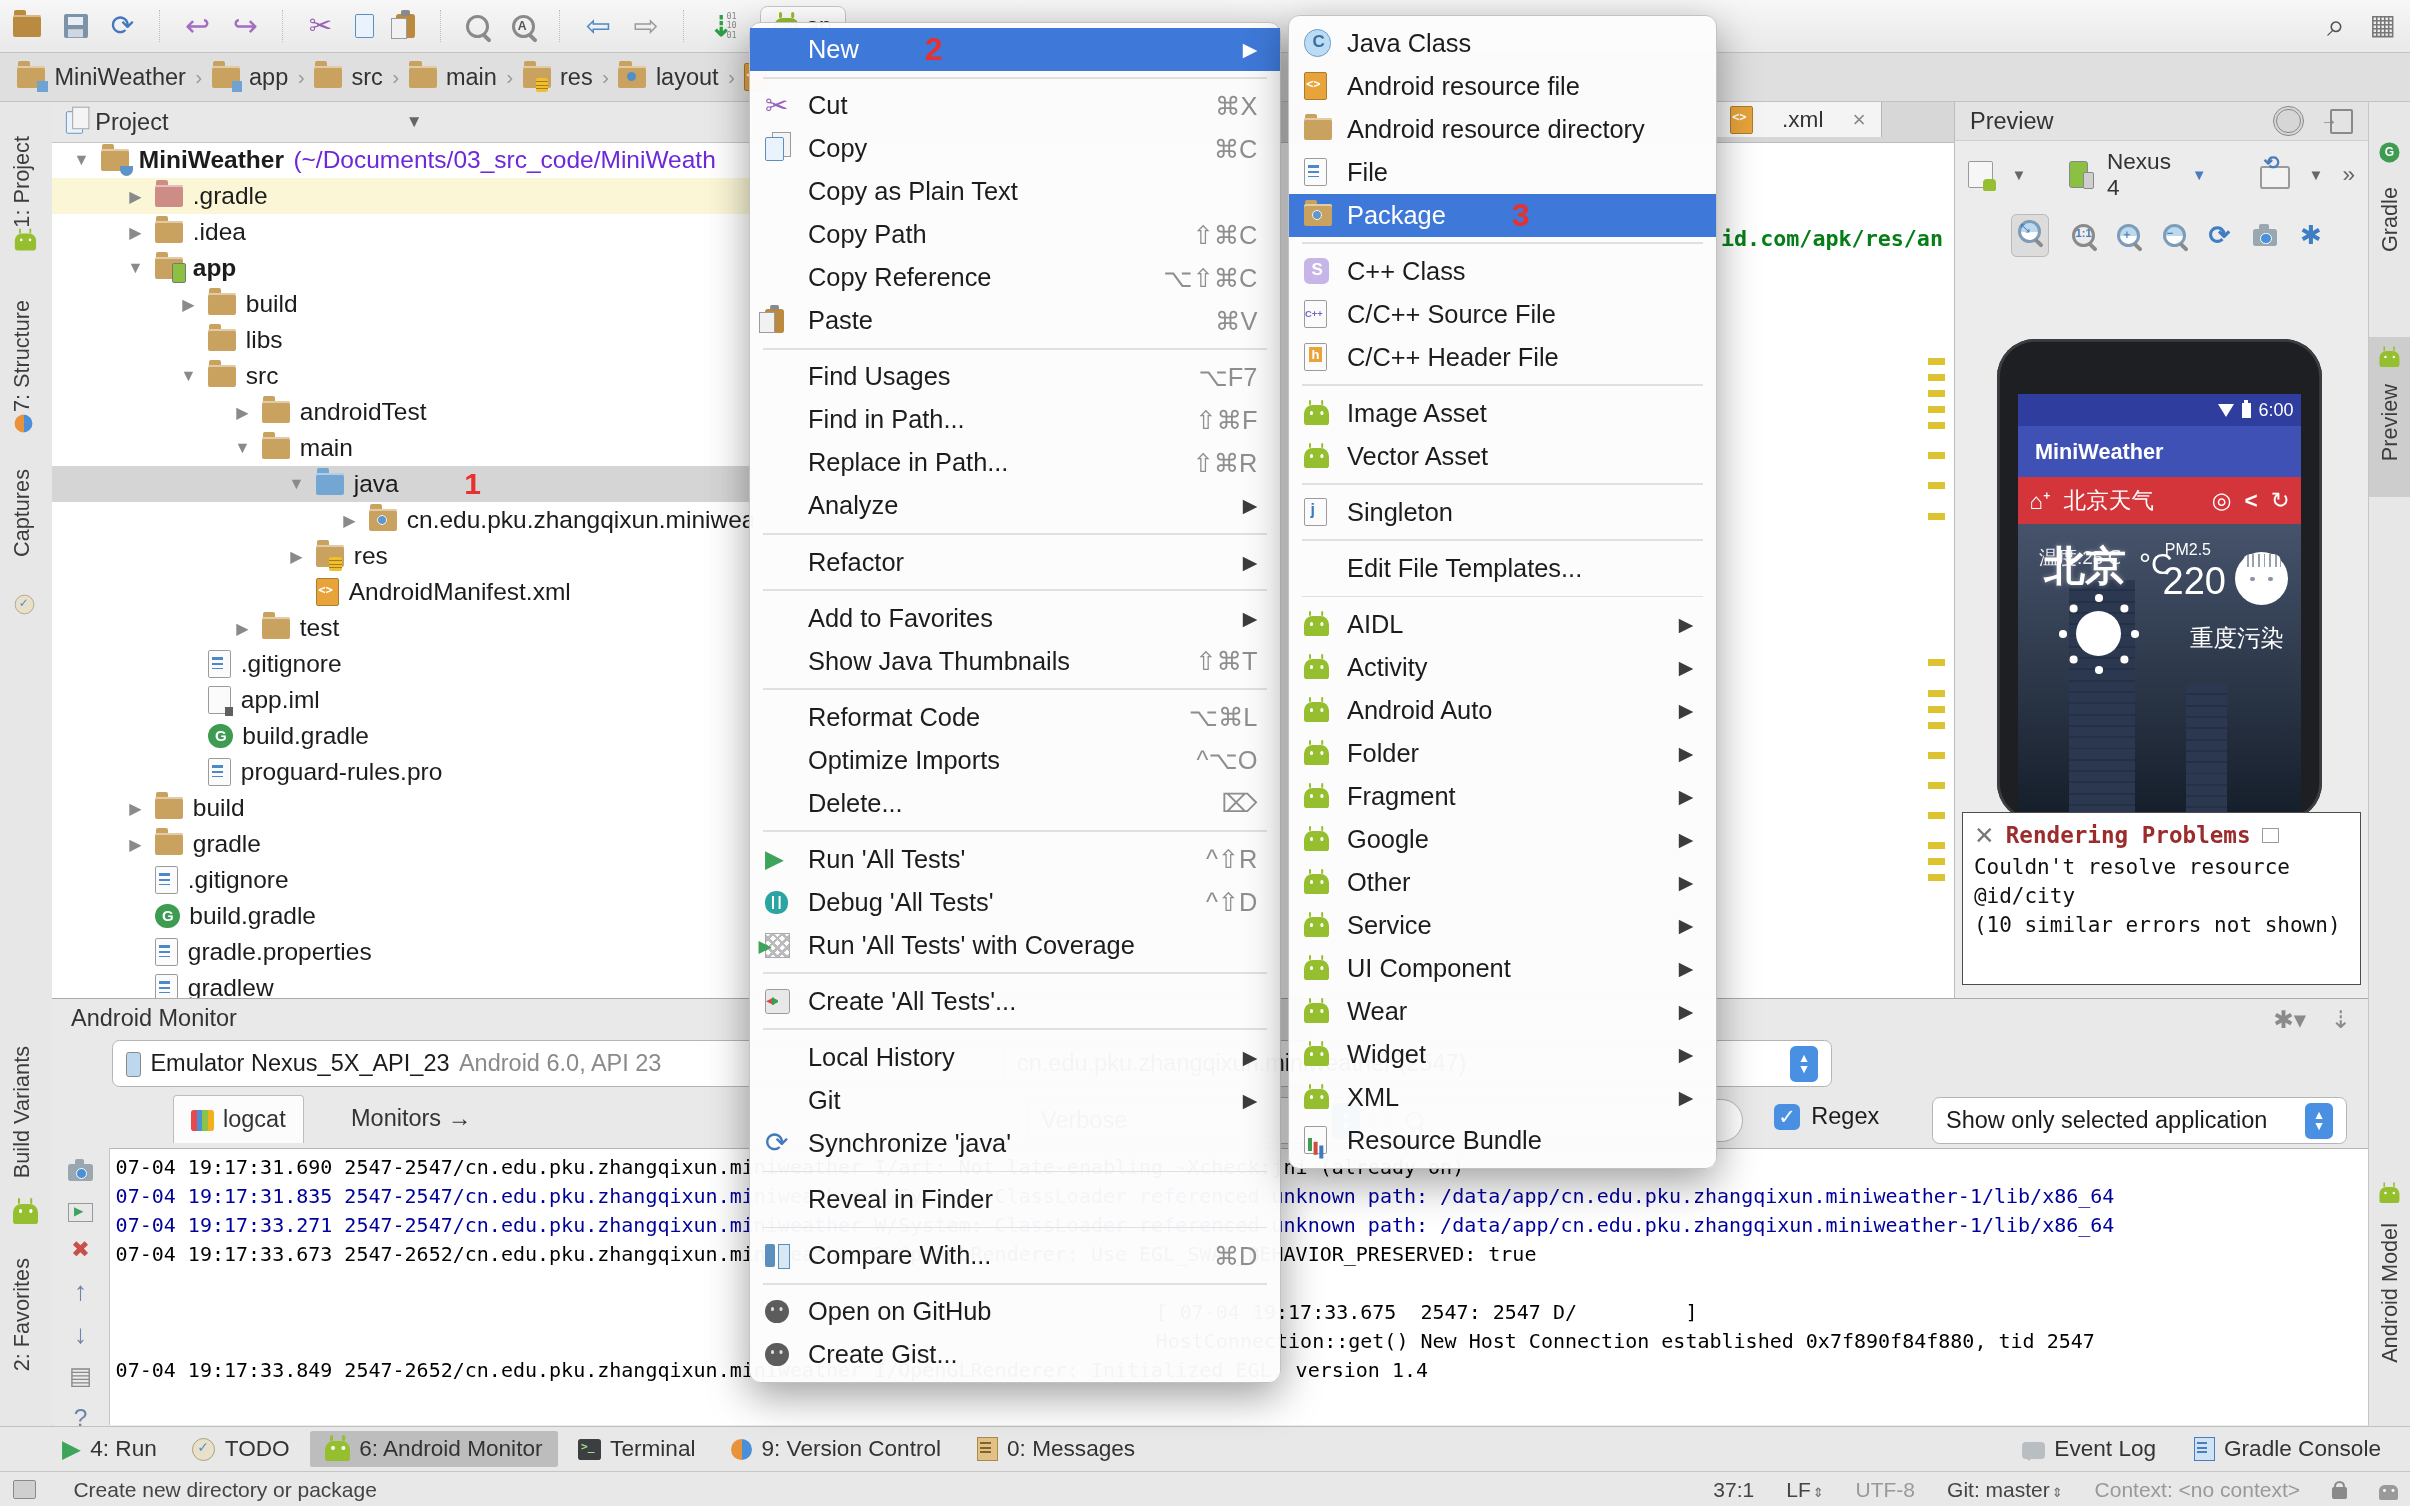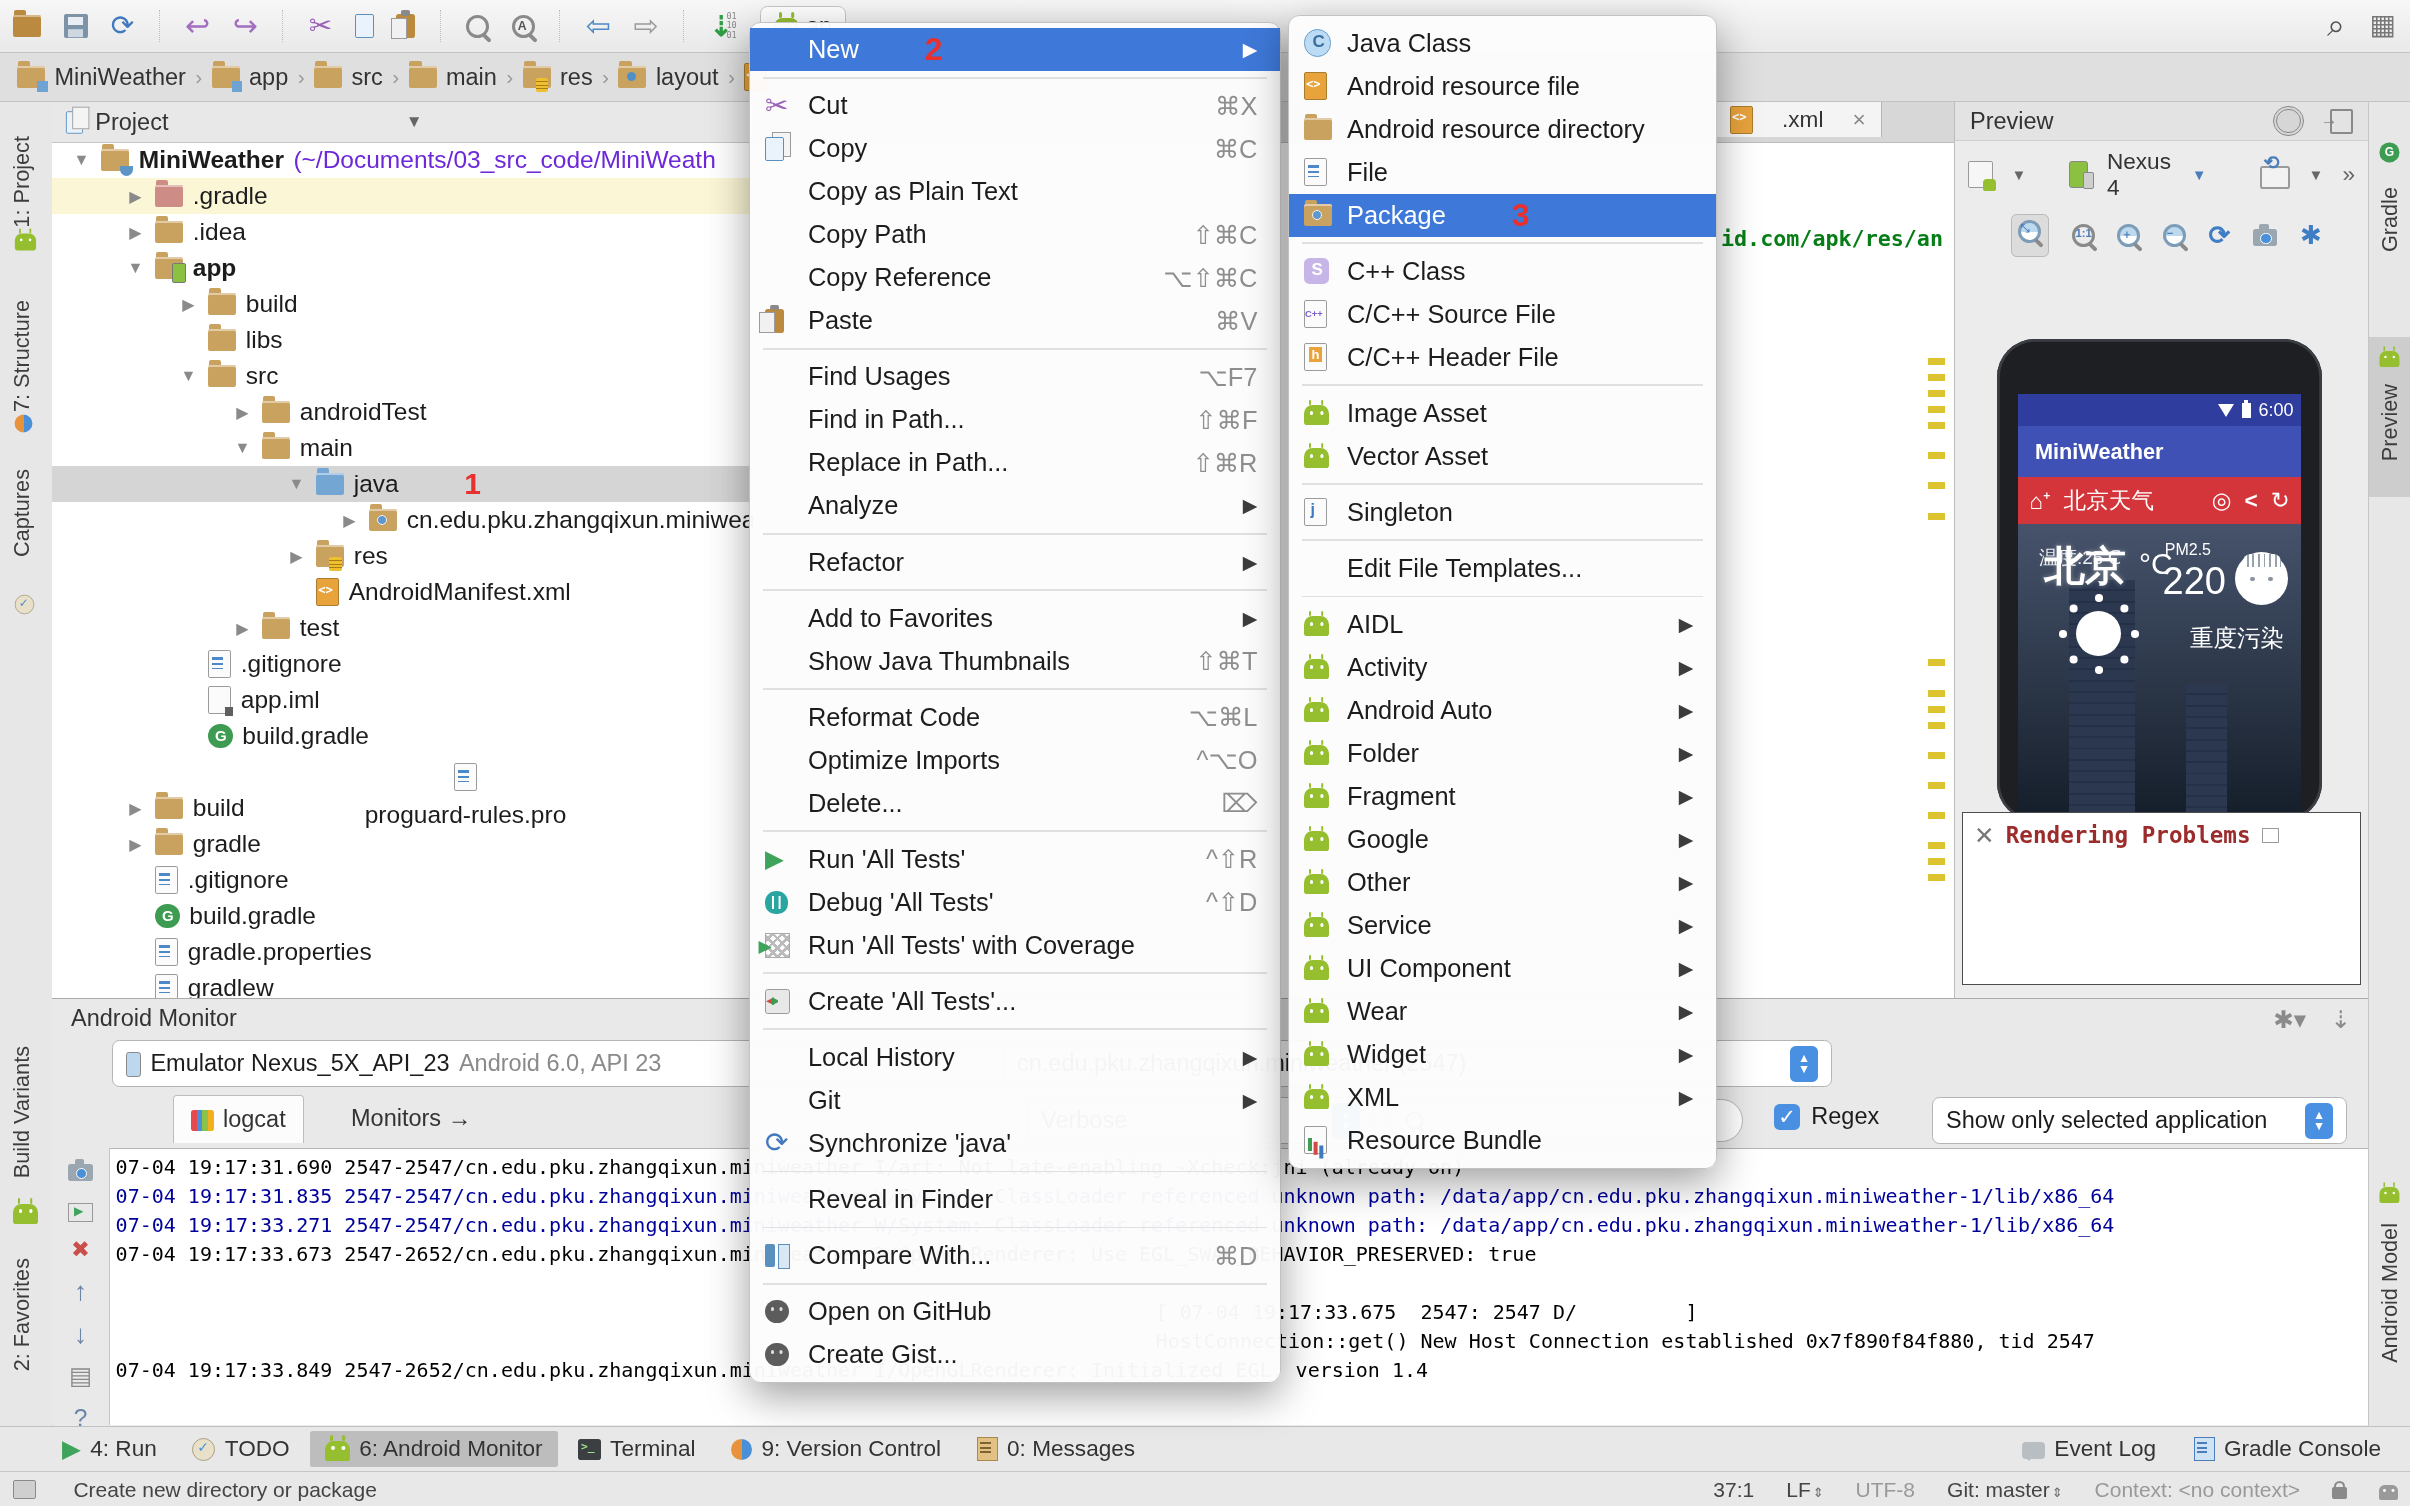--- a/index.html
+++ b/index.html
@@ -411,21 +411,21 @@
         <div class="trow" style="padding-left: 126px;">
           <span class="tg"></span>
           <span class="ic icd iml"></span>
           <span>app.iml</span>
         </div>
         <div class="trow" style="padding-left: 126px;">
           <span class="tg"></span>
           <span class="ic icgradle"></span>
           <span>build.gradle</span>
         </div>
-        <div class="trow" style="padding-left: 126px; flex-direction: column;">
+        <div class="trow" style="padding-left: 126px;">
           <span class="tg"></span>
           <span class="ic icd txt"></span>
           <span>proguard-rules.pro</span>
         </div>
         <div class="trow" style="padding-left: 73px;">
           <span class="tg">▶</span>
           <span class="ic icf"></span>
           <span>build</span>
         </div>
         <div class="trow" style="padding-left: 73px;">
@@ -553,20 +553,25 @@
         </div>
       </div>
     </div>
 
     <div id="rprob">
       <div id="rp-title">
         <span class="x">✕</span>
         <span>Rendering Problems</span>
         <span class="wbox"></span>
       </div>
+      <div id="rp-body">
+        <div>Couldn't resolve resource</div>
+        <div>@id/city</div>
+        <div>(10 similar errors not shown)</div>
+      </div>
     </div>
   </div>
 
   <div class="abs" id="monitor">
     <div id="am-title">Android Monitor</div>
     <div id="am-icons">
       <span class="gearsm">✱▾</span>
       <span class="gearsm">⇣</span>
     </div>
 

